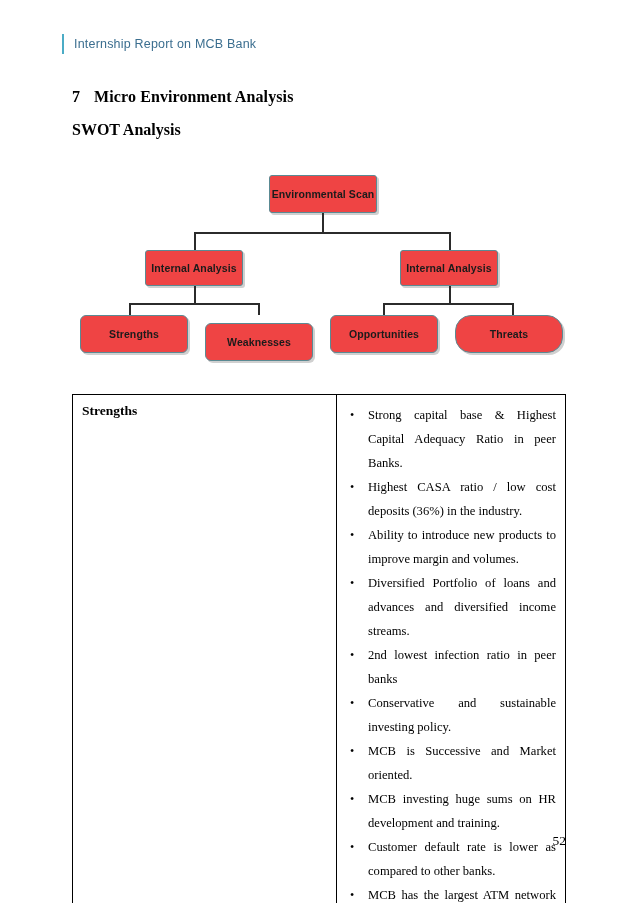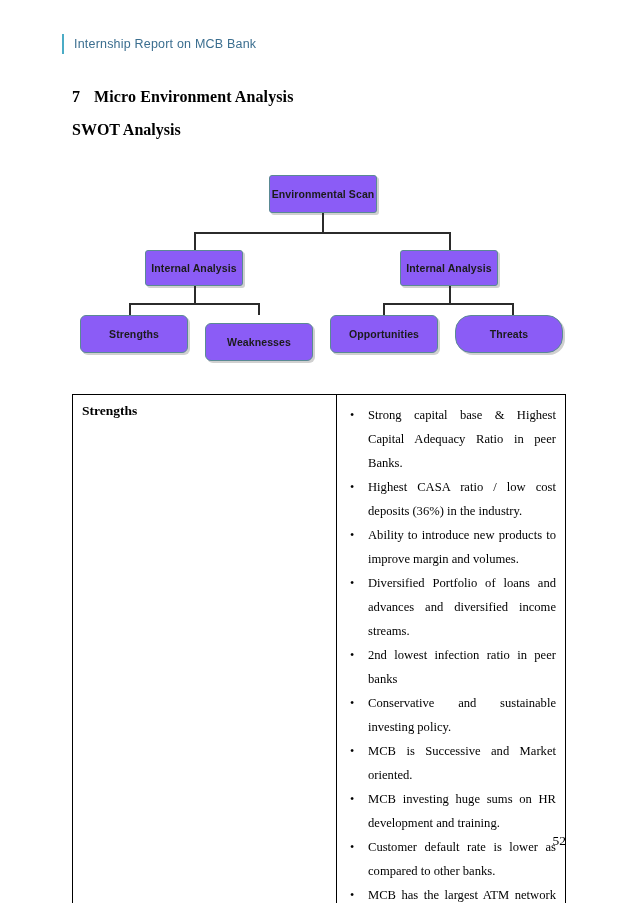--- a/index.html
+++ b/index.html
@@ -64,21 +64,21 @@
   .diagram {
     position: absolute;
     left: 72px;
     top: 175px;
     width: 500px;
     height: 185px;
   }
   .node {
     position: absolute;
     box-sizing: border-box;
-    background: #8b5cf6;
+    background: #ef4444;
     border: 1px solid #5a8a93;
     border-radius: 3px;
     display: flex;
     align-items: center;
     justify-content: center;
     font-family: "Liberation Sans", sans-serif;
     font-weight: bold;
     font-size: 10.5px;
     color: #1b1b1b;
     letter-spacing: 0.1px;

